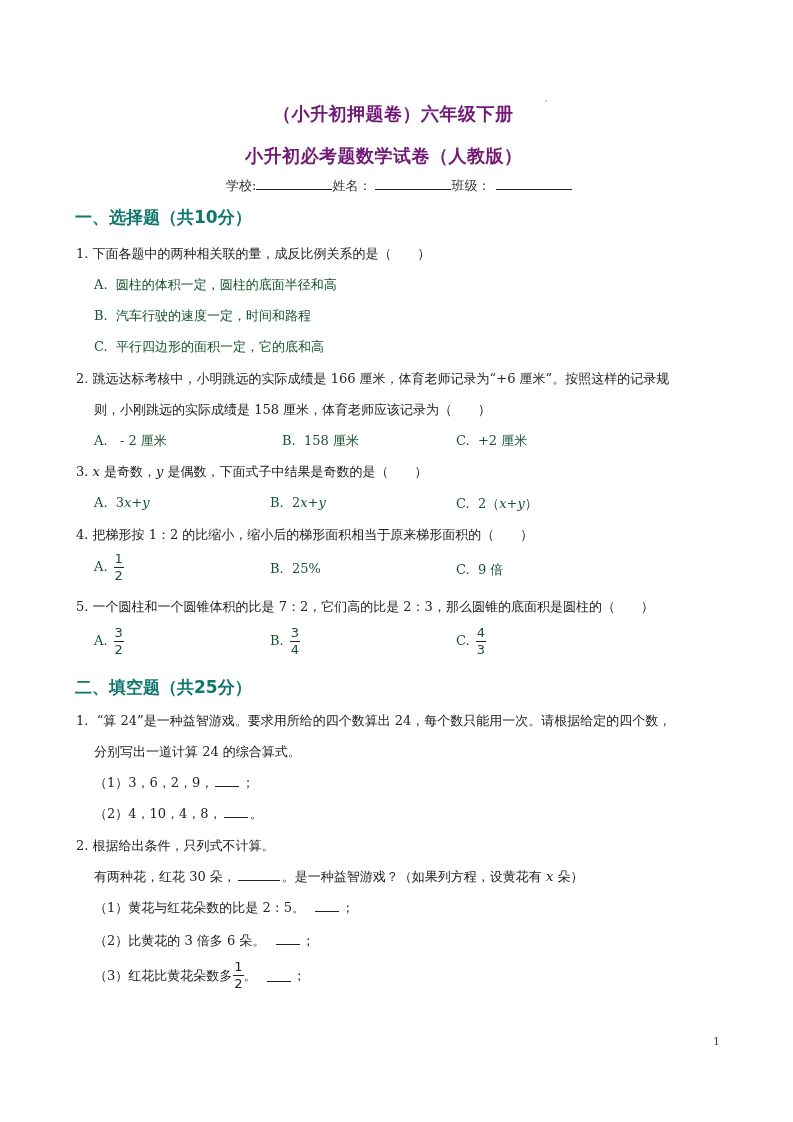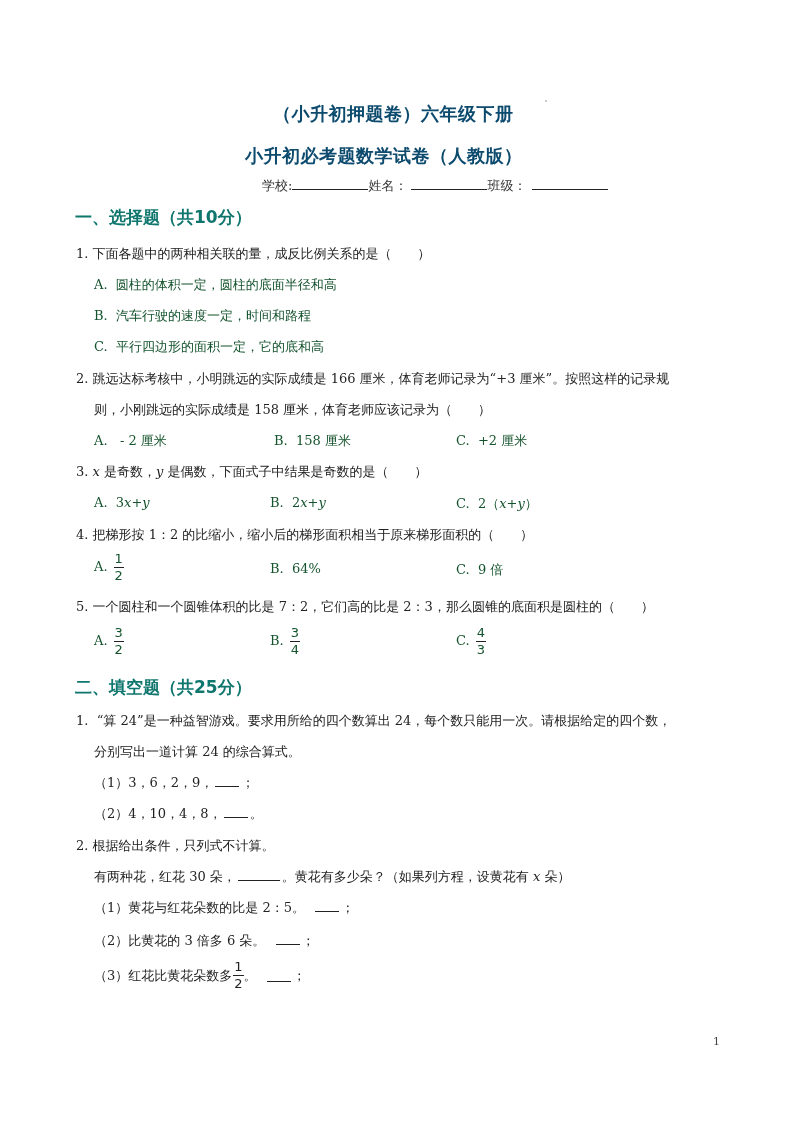--- a/index.html
+++ b/index.html
@@ -8,25 +8,25 @@
       position: relative;
       font-family: "DejaVu Serif", "Liberation Serif", serif;
       color: #222222;
       font-size: 13px;
       overflow: hidden;
     }
     .abs { position: absolute; white-space: nowrap; }
     .title-red {
       font-family: "DejaVu Sans", "Liberation Sans", sans-serif;
       font-weight: bold;
-      color: #0c4a6e;
+      color: #701a75;
       font-size: 18px;
       letter-spacing: 0.5px;
     }
-    .info-line { font-size: 13px; color: #333; margin-left: 36px; }
+    .info-line { font-size: 13px; color: #333; }
     .blank-long {
       display: inline-block;
       border-bottom: 1px solid #222;
       height: 13px;
       vertical-align: baseline;
     }
     .section-heading {
       font-family: "DejaVu Sans", "Liberation Sans", sans-serif;
       font-weight: bold;
       font-size: 17px;
@@ -86,27 +86,27 @@
   <span>A.</span>&nbsp;&nbsp;<span>圆柱的体积一定，圆柱的底面半径和高</span>
 </div>
 <div class="abs opt" style="left:94px; top:307px;">
   <span>B.</span>&nbsp;&nbsp;<span>汽车行驶的速度一定，时间和路程</span>
 </div>
 <div class="abs opt" style="left:94px; top:338px;">
   <span>C.</span>&nbsp;&nbsp;<span>平行四边形的面积一定，它的底和高</span>
 </div>
 
 <div class="abs q-text" style="left:76px; top:370px;">
-  <span>2.</span>&nbsp;<span>跳远达标考核中，小明跳远的实际成绩是 166 厘米，体育老师记录为“+3 厘米”。按照这样的记录规</span>
+  <span>2.</span>&nbsp;<span>跳远达标考核中，小明跳远的实际成绩是 166 厘米，体育老师记录为“+6 厘米”。按照这样的记录规</span>
 </div>
 <div class="abs q-text" style="left:94px; top:401px;">则，小刚跳远的实际成绩是 158 厘米，体育老师应该记录为（　　）</div>
 <div class="abs opt" style="left:94px; top:432px;">
   <span>A.</span>&nbsp;&nbsp;<span> - 2 厘米</span>
 </div>
-<div class="abs opt" style="left:274px; top:432px;">
+<div class="abs opt" style="left:282px; top:432px;">
   <span>B.</span>&nbsp;&nbsp;<span>158 厘米</span>
 </div>
 <div class="abs opt" style="left:456px; top:432px;">
   <span>C.</span>&nbsp;&nbsp;<span>+2 厘米</span>
 </div>
 
 <div class="abs q-text" style="left:76px; top:463px;">
   <span>3.</span>&nbsp;<i class="var">x</i><span> 是奇数，</span><i class="var">y</i><span> 是偶数，下面式子中结果是奇数的是（　　）</span>
 </div>
 <div class="abs opt" style="left:94px; top:495px;">
@@ -122,21 +122,21 @@
 <div class="abs q-text" style="left:76px; top:526px;">
   <span>4.</span>&nbsp;<span>把梯形按 1：2 的比缩小，缩小后的梯形面积相当于原来梯形面积的（　　）</span>
 </div>
 <div class="abs opt" style="left:94px; top:552px;">
   <span>A.</span><span class="frac">
       <span class="num">1</span>
       <span class="den">2</span>
     </span>
 </div>
 <div class="abs opt" style="left:270px; top:561px;">
-  <span>B.</span>&nbsp;&nbsp;<span>64%</span>
+  <span>B.</span>&nbsp;&nbsp;<span>25%</span>
 </div>
 <div class="abs opt" style="left:456px; top:561px;">
   <span>C.</span>&nbsp;&nbsp;<span>9 倍</span>
 </div>
 
 <div class="abs q-text" style="left:76px; top:598px;">
   <span>5.</span>&nbsp;<span>一个圆柱和一个圆锥体积的比是 7：2，它们高的比是 2：3，那么圆锥的底面积是圆柱的（　　）</span>
 </div>
 <div class="abs opt" style="left:94px; top:626px;">
   <span>A.</span><span class="frac">
@@ -167,21 +167,21 @@
   <span>（1）</span><span>3，6，2，9，</span><span class="blank-short"></span><span>；</span>
 </div>
 <div class="abs q-text" style="left:94px; top:805px;">
   <span>（2）</span><span>4，10，4，8，</span><span class="blank-short"></span><span>。</span>
 </div>
 
 <div class="abs q-text" style="left:76px; top:837px;">
   <span>2.</span>&nbsp;<span>根据给出条件，只列式不计算。</span>
 </div>
 <div class="abs q-text" style="left:94px; top:868px;">
-  <span>有两种花，红花 30 朵，</span><span class="blank-mid"></span><span>。黄花有多少朵？（如果列方程，设黄花有 </span><i class="var">x</i><span> 朵）</span>
+  <span>有两种花，红花 30 朵，</span><span class="blank-mid"></span><span>。是一种益智游戏？（如果列方程，设黄花有 </span><i class="var">x</i><span> 朵）</span>
 </div>
 <div class="abs q-text" style="left:94px; top:899px;">
   <span>（1）</span><span>黄花与红花朵数的比是 2：5。</span>&nbsp;&nbsp;<span class="blank-short"></span><span>；</span>
 </div>
 <div class="abs q-text" style="left:94px; top:932px;">
   <span>（2）</span><span>比黄花的 3 倍多 6 朵。</span>&nbsp;&nbsp;<span class="blank-short"></span><span>；</span>
 </div>
 <div class="abs q-text" style="left:94px; top:960px;">
   <span style="vertical-align:middle;">（3）</span><span style="vertical-align:middle;">红花比黄花朵数多</span><span class="frac" style="margin-left:1px;">
       <span class="num">1</span>

